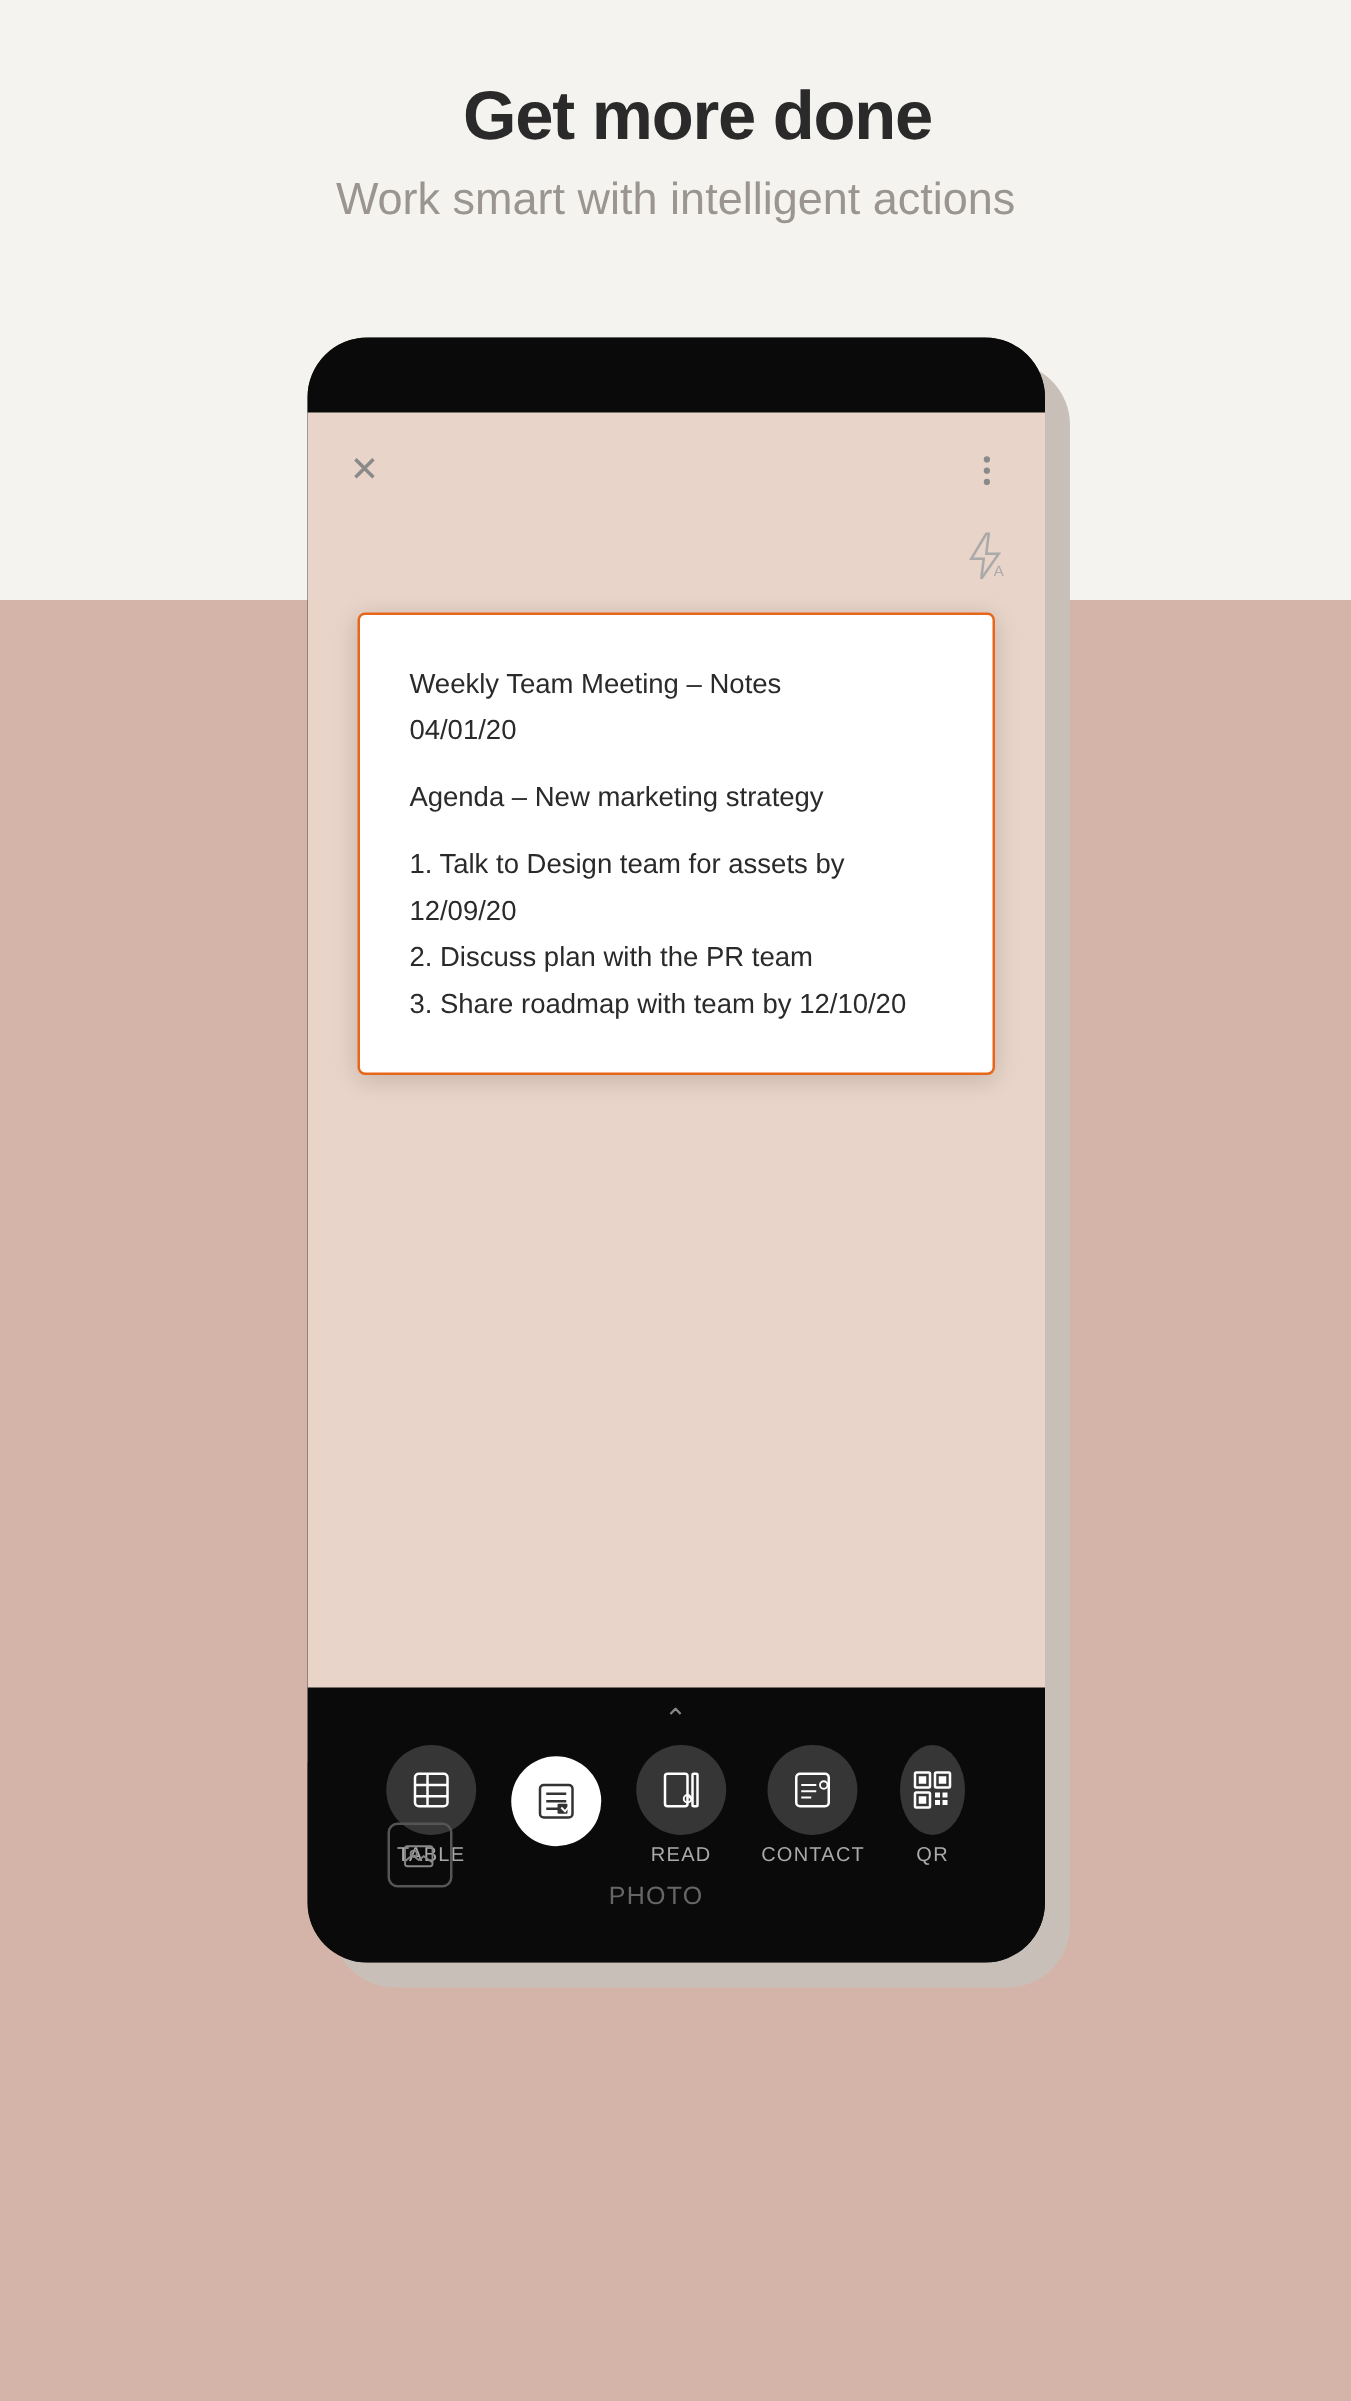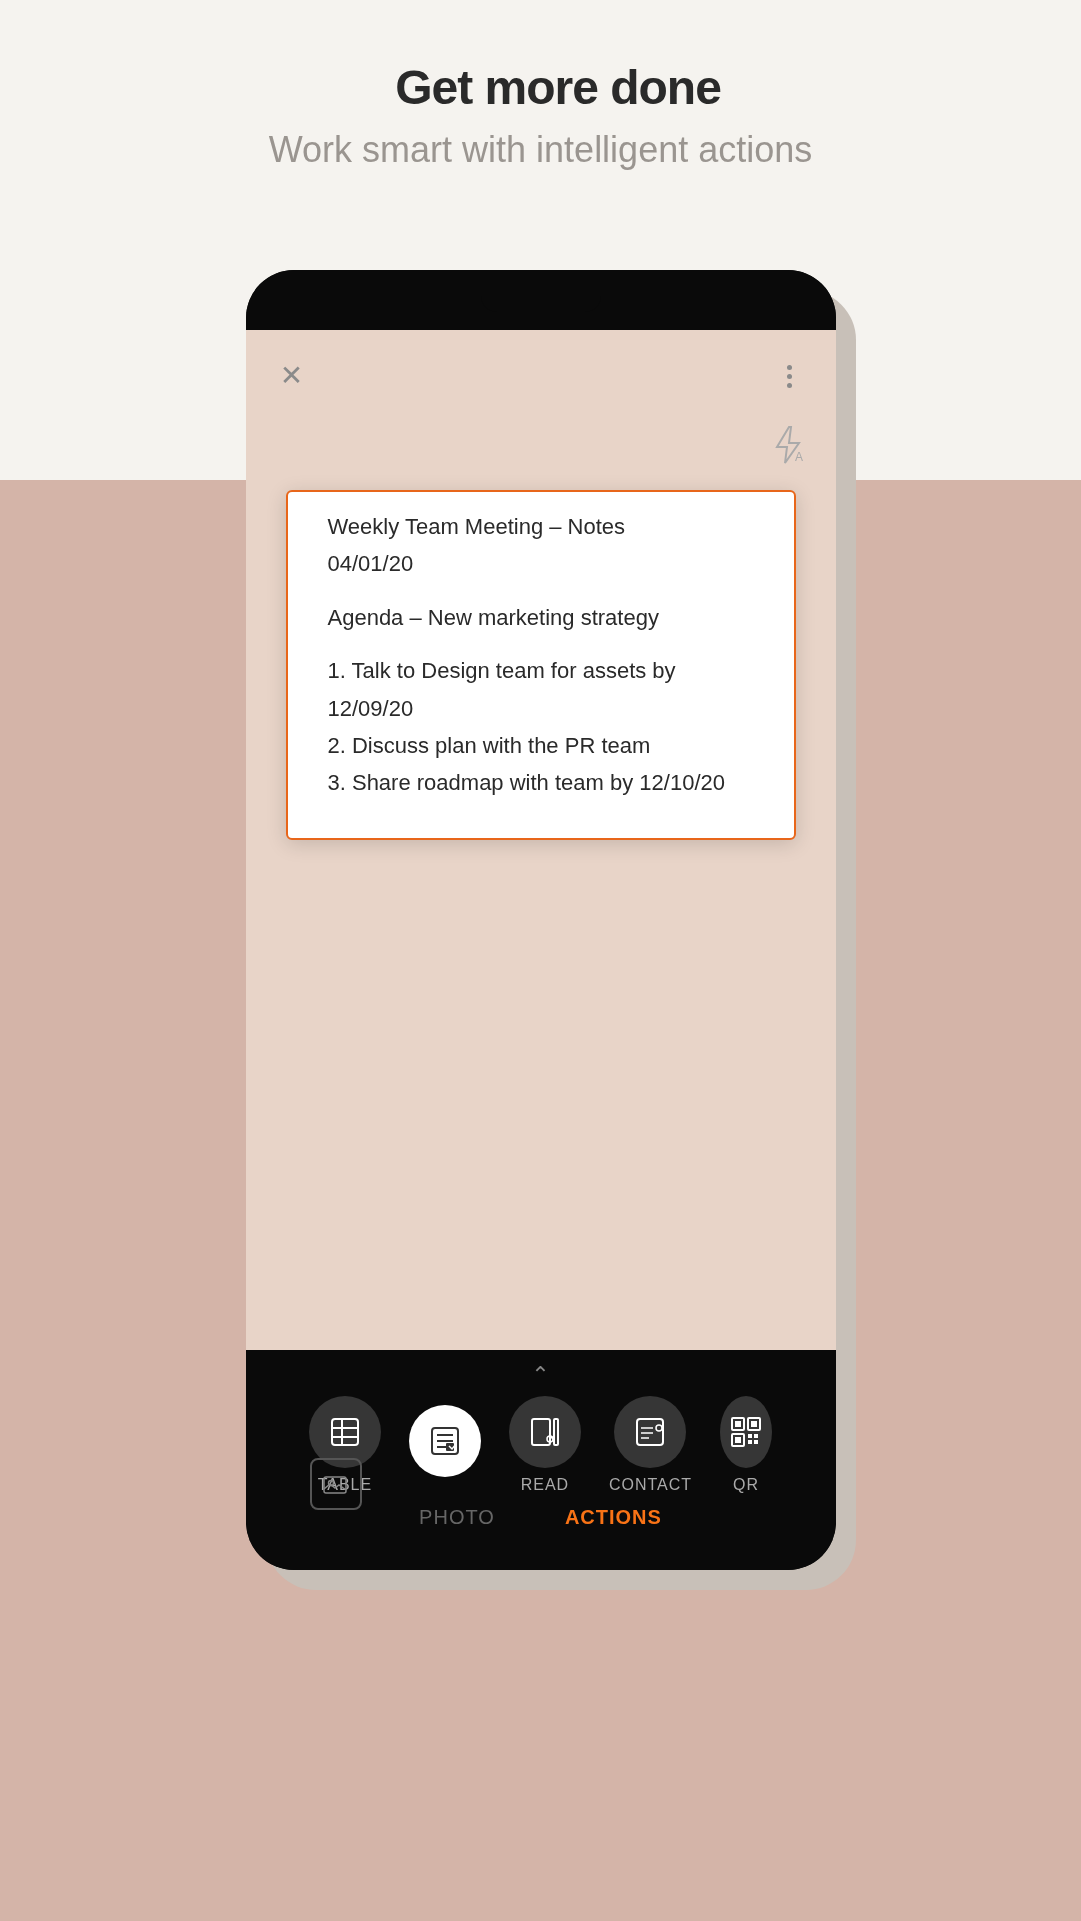--- a/index.html
+++ b/index.html
@@ -43,21 +43,21 @@
     
     .header {
       position: absolute;
       top: 60px;
       left: 0; right: 0;
       text-align: center;
       z-index: 10;
     }
 
     .header-title {
-      font-size: 48px;
+      font-size: 55px;
       font-weight: 800;
       color: #2a2a2a;
       letter-spacing: -1px;
       padding-left: 35px;
     }
 
     .header-subtitle {
       font-size: 36px;
       font-weight: 400;
       color: #9a9590;
@@ -168,21 +168,21 @@
 
     
     .notes-card {
       position: absolute;
       top: 160px;
       left: 40px;
       right: 40px;
       background: white;
       border: 2.5px solid #e8661a;
       border-radius: 6px;
-      padding: 16px 40px 36px 40px;
+      padding: 36px 40px 36px 40px;
       box-shadow: 0 4px 20px rgba(0,0,0,0.15);
     }
 
     .notes-text {
       font-family: 'Segoe Print', 'Comic Sans MS', cursive, sans-serif;
       font-size: 22px;
       color: #2a2a2a;
       line-height: 1.7;
     }
 
@@ -275,20 +275,21 @@
     .icon-label.active {
       color: white;
     }
 
     
     .tab-bar {
       display: flex;
       justify-content: center;
       gap: 60px;
       margin-top: 4px;
+      flex-direction: column;
     }
 
     .tab-item {
       font-size: 20px;
       font-weight: 500;
       color: #666;
       letter-spacing: 1px;
     }
 
     .tab-item.active {

